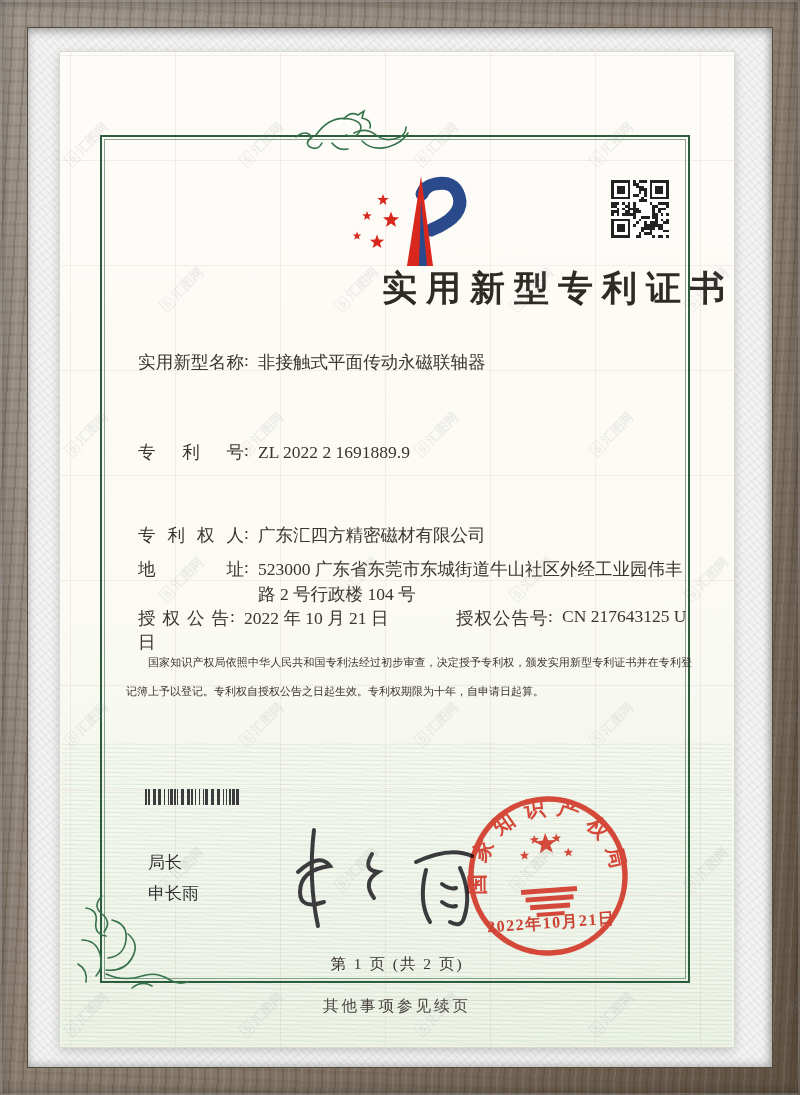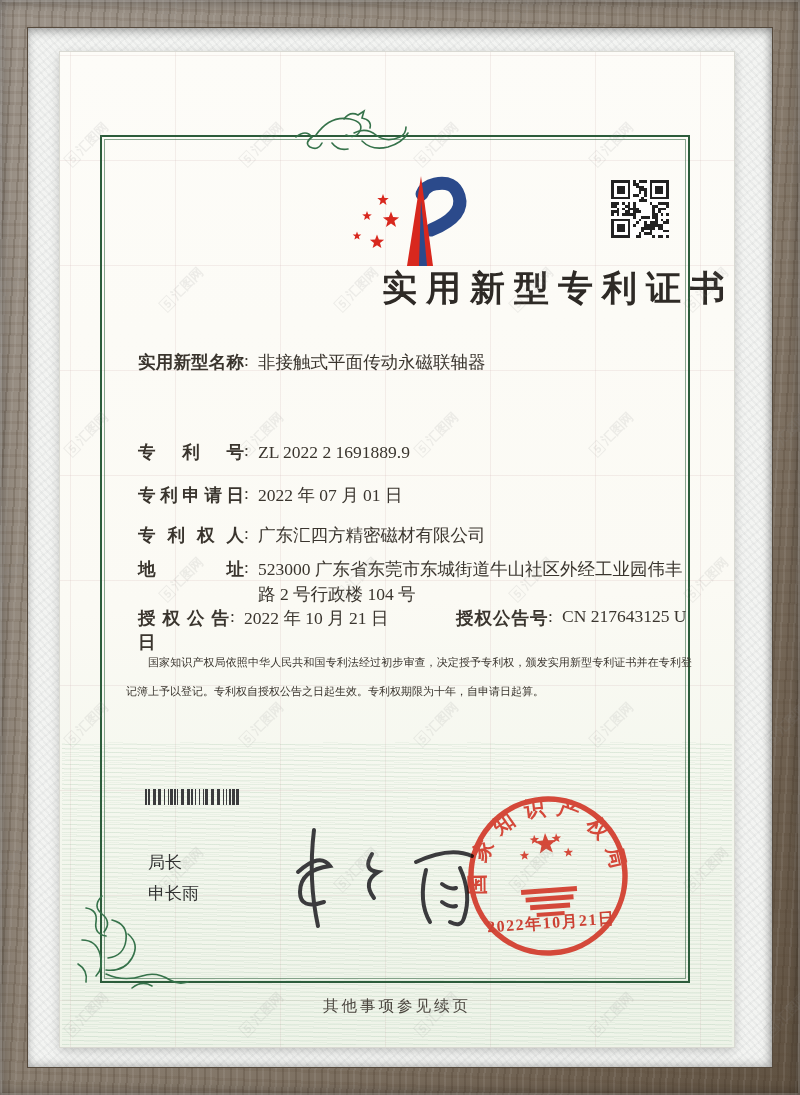--- a/index.html
+++ b/index.html
@@ -49,21 +49,21 @@
 
   .certno{position:absolute;left:75px;top:128px;font-size:17px;letter-spacing:3px;color:#43403a;}
 
   .logo{position:absolute;left:283px;top:118px;width:150px;height:102px;}
   .qr{position:absolute;left:551px;top:128px;width:58px;height:58px;}
 
   .title{position:absolute;left:0;top:213px;width:100%;text-align:right;
     font-size:35px;font-weight:bold;letter-spacing:9px;color:#2e2a26;}
 
   .frow{position:absolute;left:78px;font-size:17.5px;color:#3a352e;}
-  .frow .lab{display:inline-block;width:106px;text-align:justify;text-align-last:justify;vertical-align:top;font-weight:bold;}
+  .frow .lab{display:inline-block;width:106px;text-align:justify;text-align-last:justify;vertical-align:top;}
   .frow .col{display:inline-block;width:14px;vertical-align:top;}
   .frow .val{display:inline-block;width:430px;vertical-align:top;line-height:25px;}
   .grant2{position:absolute;left:318px;top:0;white-space:nowrap;}
   .grant2 .lab{width:92px;letter-spacing:1px;}
 
   .paras{position:absolute;left:66px;top:576px;width:566px;font-size:11px;line-height:29px;
     text-align:justify;color:#3a352e;margin-top:20px;}
   .paras p{margin:0;text-indent:2em;}
 
   .barcode{position:absolute;left:85px;top:737px;width:188px;height:16px;display:flex;align-items:stretch;}
@@ -269,23 +269,20 @@
       </svg>
 
     <div class="title">实用新型专利证书</div>
 
     <div class="frow" style="top:298px">
       <span class="lab">实用新型名称</span><span class="col">:</span><span class="val">非接触式平面传动永磁联轴器</span>
     </div>
     <div class="frow" style="top:388px">
       <span class="lab">专利号</span><span class="col">:</span><span class="val">ZL 2022 2 1691889.9</span>
     </div>
-    <div class="frow" style="top:431px">
-      <span class="lab">专利申请日</span><span class="col">:</span><span class="val">2022 年 07 月 01 日</span>
-    </div>
     <div class="frow" style="top:471px">
       <span class="lab">专利权人</span><span class="col">:</span><span class="val">广东汇四方精密磁材有限公司</span>
     </div>
     <div class="frow" style="top:505px">
       <span class="lab">地址</span><span class="col">:</span><span class="val">523000 广东省东莞市东城街道牛山社区外经工业园伟丰路 2 号行政楼 104 号</span>
     </div>
     <div class="frow" style="top:554px;width:560px">
       <span class="lab" style="width:92px;letter-spacing:1px">授权公告日</span><span class="col">:</span><span>2022 年 10 月 21 日</span>
       <span class="grant2">
         <span class="lab">授权公告号</span><span class="col">:</span><span>CN 217643125 U</span>
@@ -377,20 +374,21 @@
             <path d="M73.0,42.0L74.2,45.3L77.8,45.5L75.0,47.6L75.9,51.0L73.0,49.1L70.1,51.0L71.0,47.6L68.2,45.5L71.8,45.3Z"></path>
             <path d="M95.0,42.0L96.2,45.3L99.8,45.5L97.0,47.6L97.9,51.0L95.0,49.1L92.1,51.0L93.0,47.6L90.2,45.5L93.8,45.3Z"></path>
             <path d="M106.0,57.0L107.2,60.3L110.8,60.5L108.0,62.6L108.9,66.0L106.0,64.1L103.1,66.0L104.0,62.6L101.2,60.5L104.8,60.3Z"></path>
           </g>
         <path d="M56 96 h56 v5 h-56 z M60 104 h48 v5 h-48 z M64 112 h40 v5 h-40 z"></path>
         <path d="M70 120 h28 v4 h-28 z"></path>
       </g>
       <text x="84" y="136" text-anchor="middle" font-size="16" font-weight="bold" fill="#c93426" letter-spacing="1.5" font-family="Liberation Serif, DejaVu Serif, serif">2022年10月21日</text>
     </svg>
 
+    <div class="pageinfo">第 1 页 (共 2 页)</div>
     <div class="footnote">其他事项参见续页</div>
   </div>
 </div>
 
 <div class="wmlayer">
     <span class="wm" style="left: -20px; top: -10px;"><i class="lg" style="font-style: normal;">5</i>汇图网</span>
     <span class="wm" style="left: 155px; top: -10px;"><i class="lg" style="font-style: normal;">5</i>汇图网</span>
     <span class="wm" style="left: 330px; top: -10px;"><i class="lg" style="font-style: normal;">5</i>汇图网</span>
     <span class="wm" style="left: 505px; top: -10px;"><i class="lg" style="font-style: normal;">5</i>汇图网</span>
     <span class="wm" style="left: 680px; top: -10px;"><i class="lg" style="font-style: normal;">5</i>汇图网</span>

